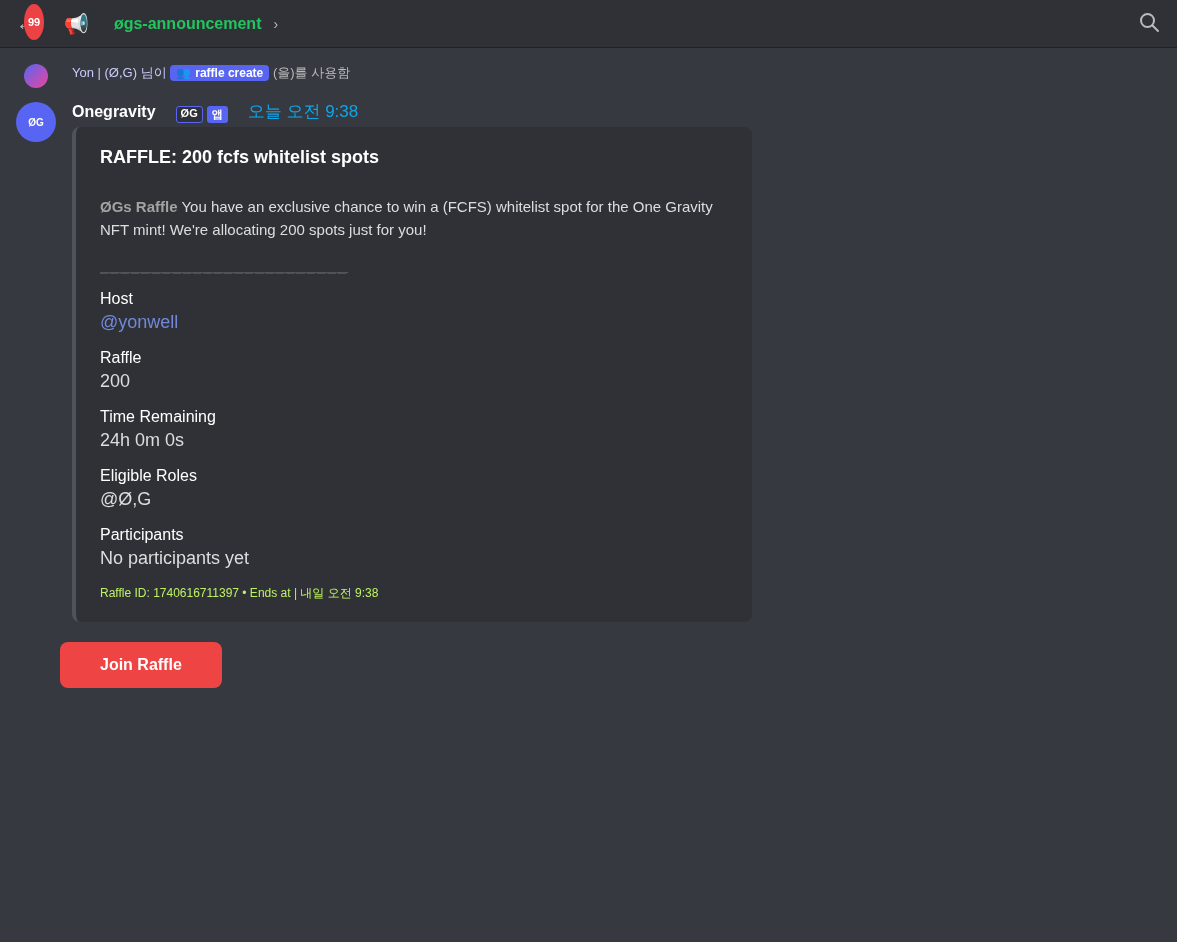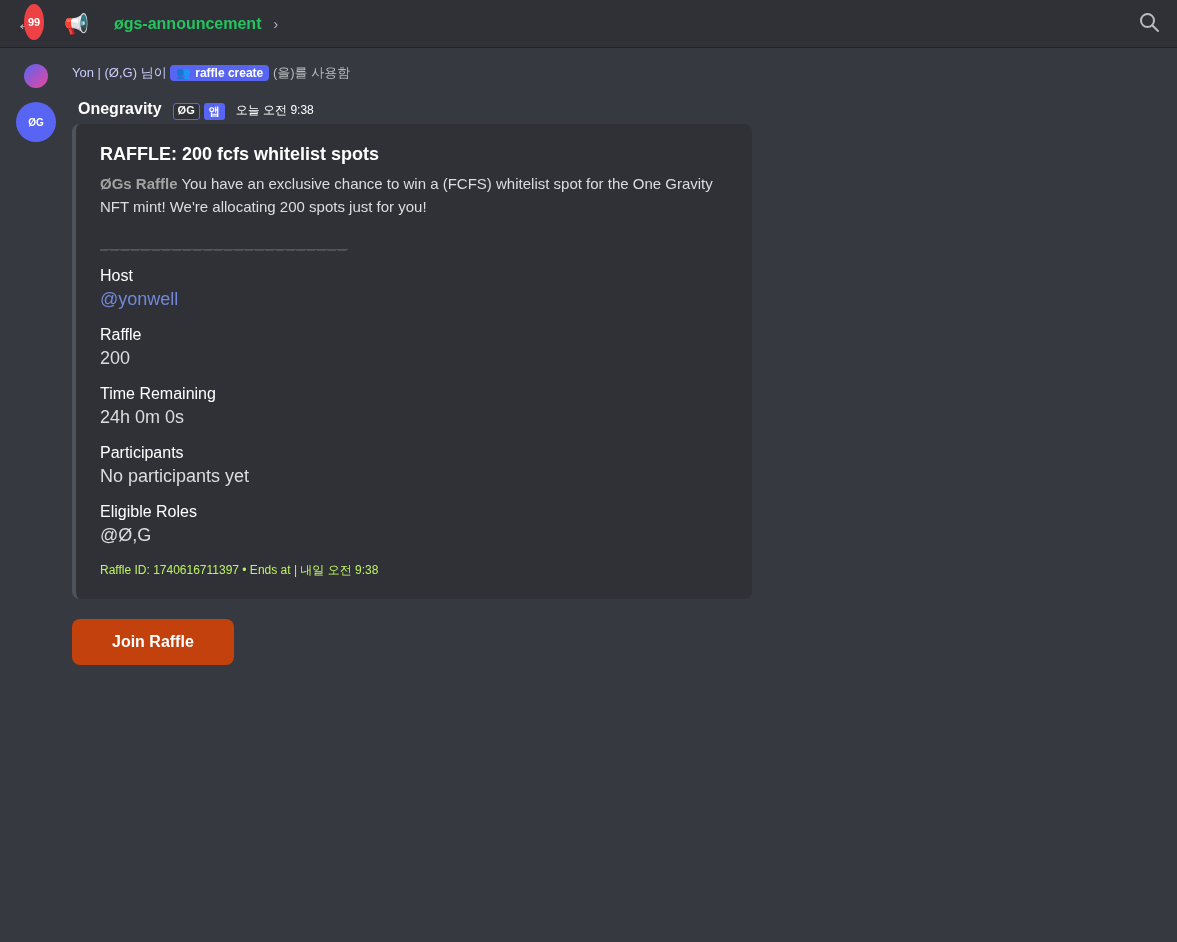--- a/index.html
+++ b/index.html
@@ -142,23 +142,22 @@
       height: 24px;
     }
 
     .message-content {
       flex: 1;
     }
 
     .message-header {
       display: flex;
       align-items: baseline;
-      gap: 11px;
+      gap: 20px;
       margin-bottom: 4px;
-      margin-left: 6px;
     }
 
     .bot-name {
       font-size: 16px;
       font-weight: 600;
       color: #ffffff;
     }
 
     .bot-tags {
       display: flex;
@@ -178,38 +177,38 @@
     .tag-app {
       font-size: 11px;
       font-weight: 600;
       color: #ffffff;
       background-color: #5865f2;
       border-radius: 3px;
       padding: 1px 5px;
     }
 
     .timestamp {
-      font-size: 12px;
-      color: #ffffff;
+      font-size: 17px;
+      color: #0ea5e9;
     }
 
     .embed-card {
       background-color: #2f3136;
       border-radius: 8px;
       padding: 20px 24px;
       border-left: 4px solid #4f545c;
       max-width: 680px;
       margin-top: 4px;
     }
 
     .embed-title {
       font-size: 18px;
       font-weight: 700;
       color: #ffffff;
-      margin-bottom: 8px;
+      margin-bottom: 28px;
     }
 
     .embed-description {
       font-size: 15px;
       color: #dcddde;
       line-height: 1.5;
       margin-bottom: 16px;
     }
 
     .embed-description .brand-name {
@@ -241,30 +240,30 @@
     .embed-footer {
       font-size: 12px;
       color: #bef264;
       margin-top: 8px;
     }
 
     .join-raffle-btn {
       display: inline-flex;
       align-items: center;
       justify-content: center;
-      background-color: #c2410c;
+      background-color: #ef4444;
       color: #ffffff;
       font-size: 16px;
       font-weight: 600;
       padding: 14px 40px;
       border-radius: 8px;
       border: none;
       cursor: pointer;
       margin-top: 20px;
-      margin-left: 56px;
+      margin-left: 44px;
     }
 
     .separator-line {
       color: #4f545c;
       letter-spacing: 2px;
       font-size: 15px;
       text-decoration: underline;
     }
   </style>
 </head>
@@ -343,30 +342,30 @@
             <div class="field-label">Raffle</div>
             <div class="field-value">200</div>
           </div>
 
           <div class="field">
             <div class="field-label">Time Remaining</div>
             <div class="field-value">24h 0m 0s</div>
           </div>
 
           <div class="field">
-            <div class="field-label">Participants</div>
-            <div class="field-value">No participants yet</div>
-          </div>
-
-          <div class="field">
             <div class="field-label">Eligible Roles</div>
             <div class="field-value">
               <span class="role-tag">@Ø,G</span>
             </div>
           </div>
+
+          <div class="field">
+            <div class="field-label">Participants</div>
+            <div class="field-value">No participants yet</div>
+          </div>
         </div>
 
         <div class="embed-footer">Raffle ID: 1740616711397 • Ends at | 내일 오전 9:38</div>
       </div>
     </div>
   </div>
 
   
   <button class="join-raffle-btn">Join Raffle</button>
 

